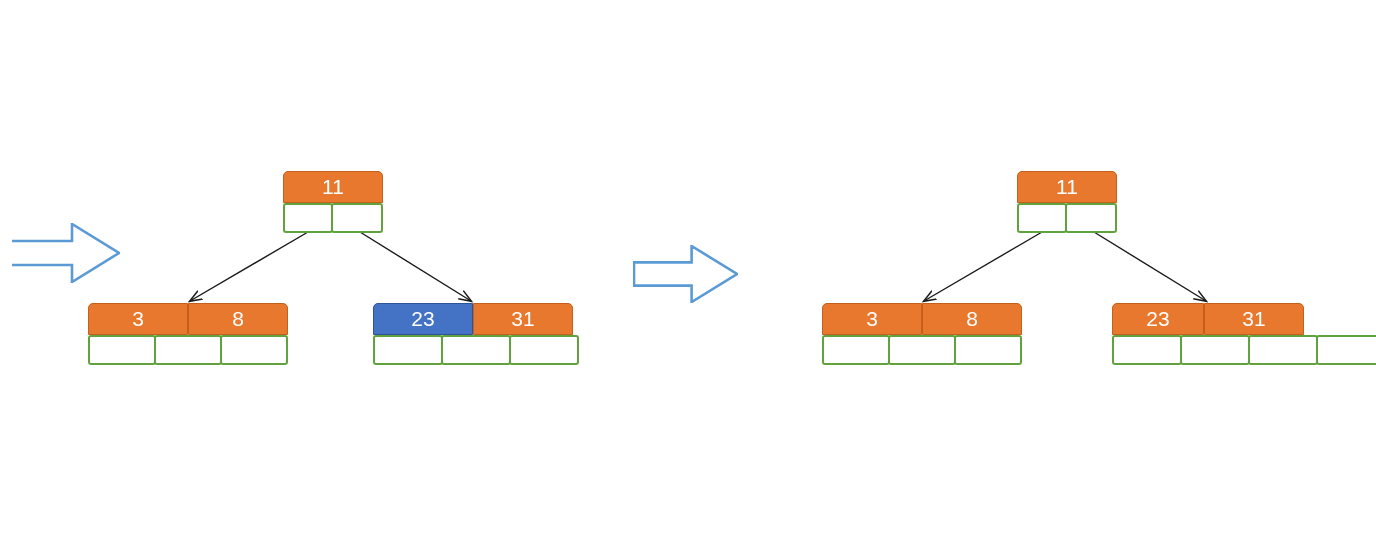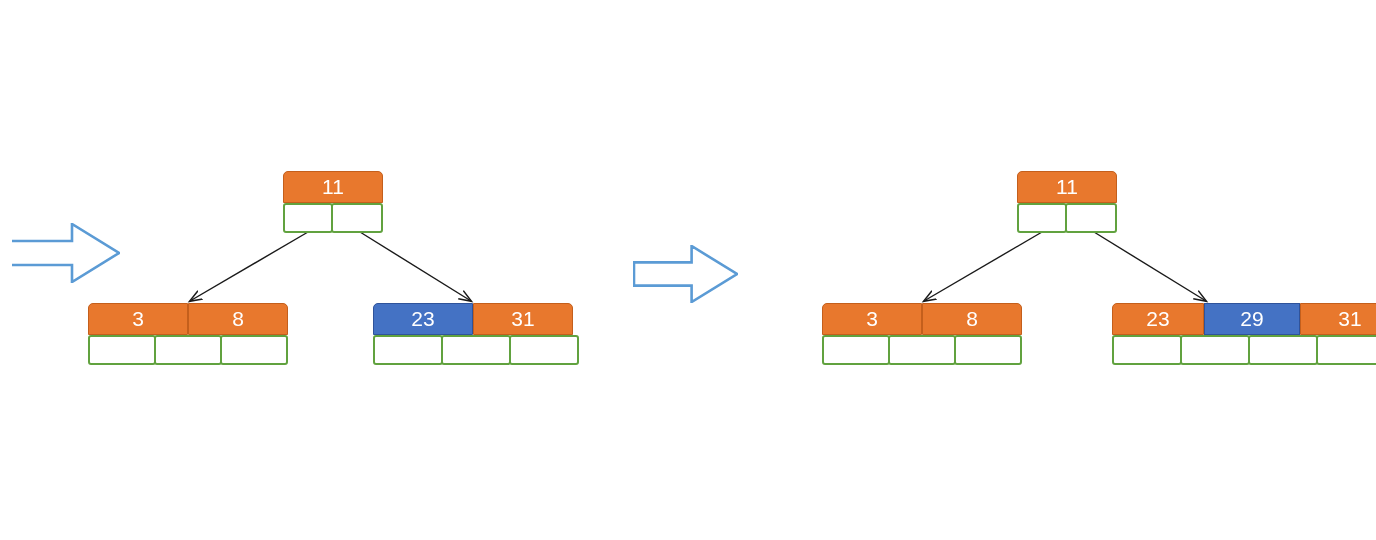--- a/index.html
+++ b/index.html
@@ -152,21 +152,20 @@
           </div>
           <div class="children" style="margin-top: 0px;">
             <div class="child" style="width: 68px;"></div>
             <div class="child" style="width: 68px;"></div>
             <div class="child" style="width: 68px;"></div>
           </div>
         </div>
         <div class="node" style="left: 1100px; top: 303px;">
           <div class="keys">
             <div class="key orange" style="width: 92px;">23</div>
-            <div class="key blue" style="width: 96px;">29</div>
             <div class="key orange" style="width: 100px;">31</div>
           </div>
           <div class="children" style="margin-top: 0px;">
             <div class="child" style="width: 70px;"></div>
             <div class="child" style="width: 70px;"></div>
             <div class="child" style="width: 70px;"></div>
             <div class="child" style="width: 70px;"></div>
           </div>
         </div>
       </div>

